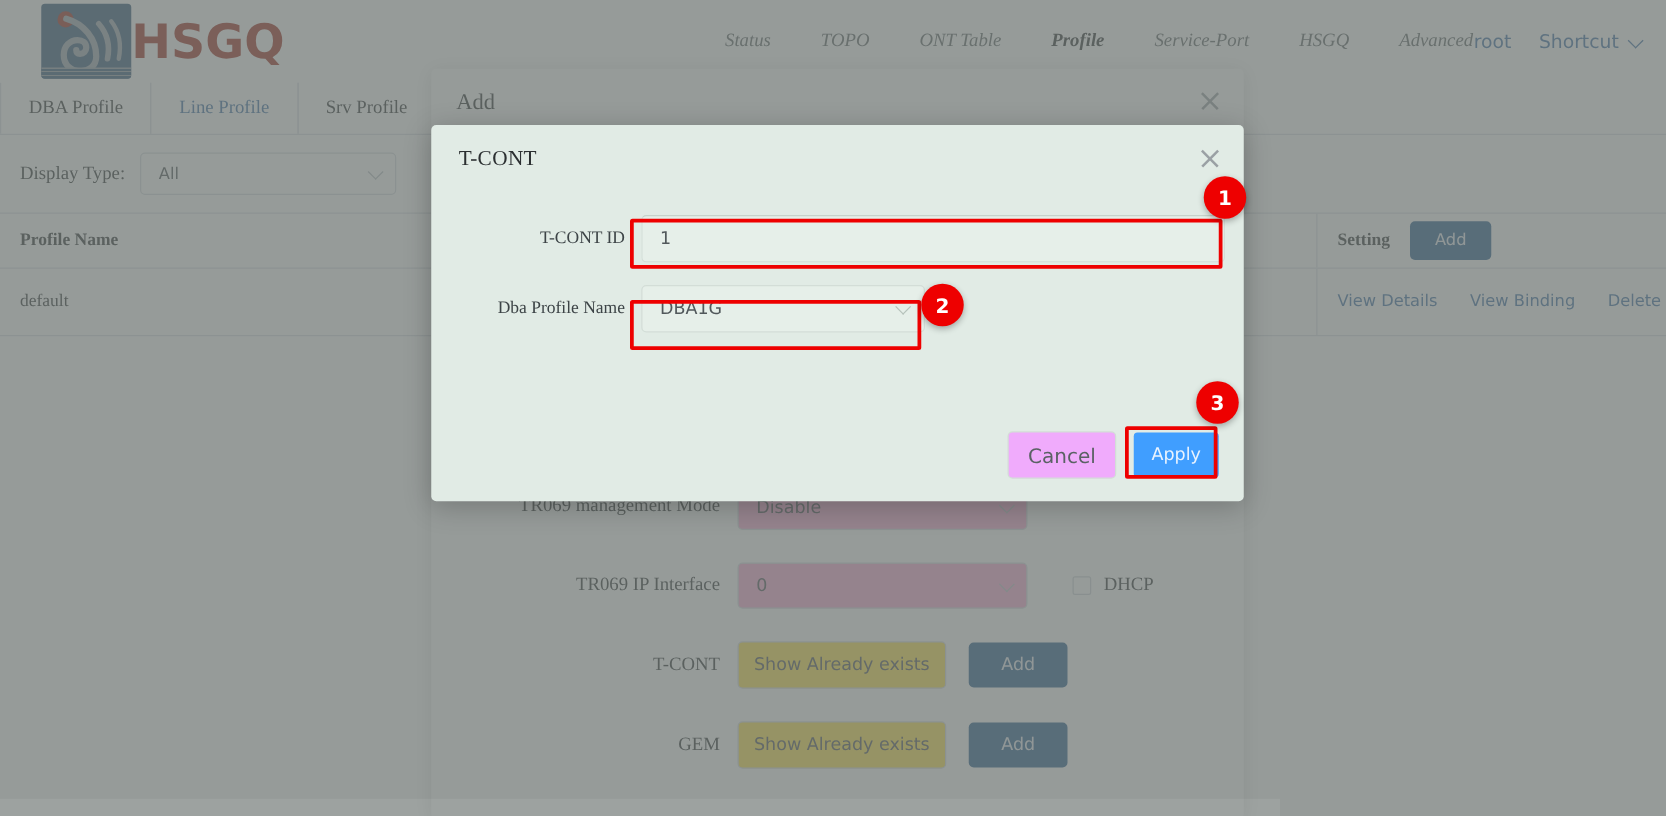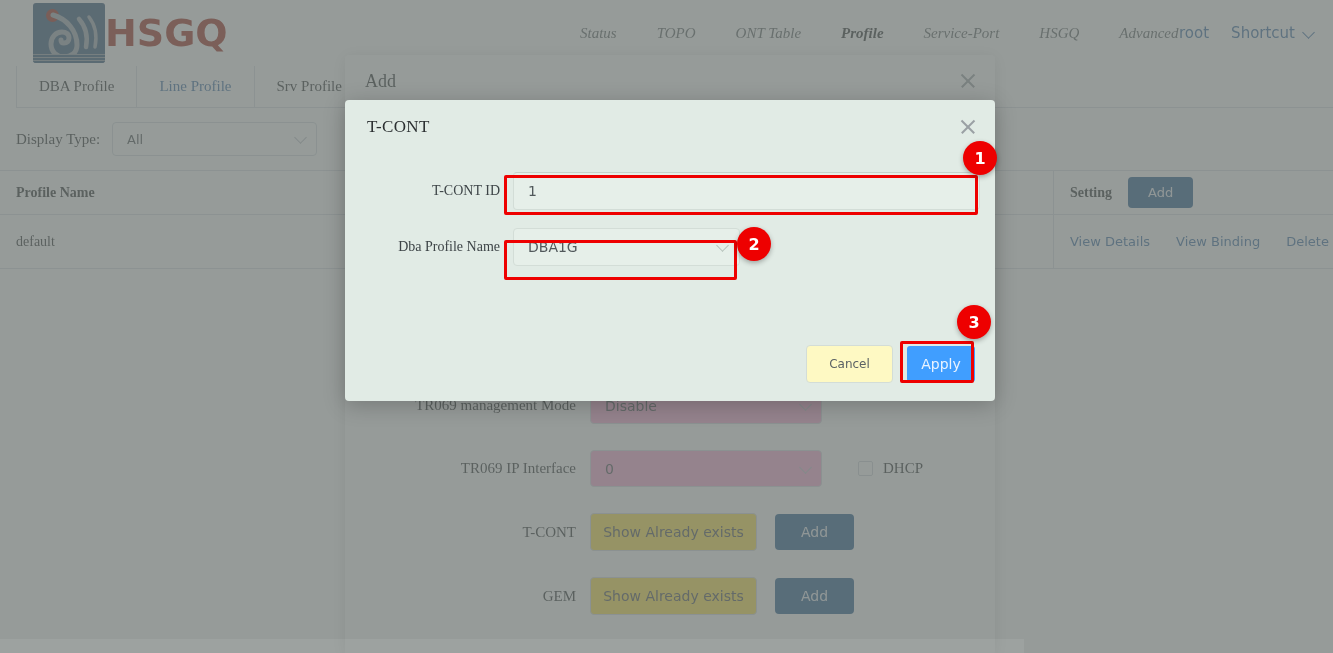--- a/index.html
+++ b/index.html
@@ -77,21 +77,20 @@
     width: 8px; height: 8px;
     border-right: 1.6px solid #3a6ea5; border-bottom: 1.6px solid #3a6ea5;
     transform: rotate(45deg);
   }
 
   
   .tabstrip {
     height: 42px; display: flex; align-items: stretch;
     border-bottom: 1px solid #dcdfe6;
     background: #fff;
-    margin-left: 16px;
   }
   .tab {
     display: flex; align-items: center; justify-content: center;
     padding: 0 22px; font-size: 15px; color: #2b2f31;
     border-right: 1px solid #dcdfe6;
     border-left: 1px solid #dcdfe6;
     margin-right: -1px;
     cursor: pointer; white-space: nowrap;
   }
   .tab.active { color: #3a6ea5; }
@@ -294,22 +293,22 @@
   .wm-wifi { position: absolute; left: 105px; top: -26px; }
 
   
   .tfoot {
     position: absolute; right: 20px; bottom: 18px;
     display: flex; align-items: center; gap: 14px;
   }
   .btn-cancel {
     width: 87px; height: 38px;
     border: 1px solid #d3ddd7; border-radius: 4px;
-    background: #fef9c3;
-    font-family: "DejaVu Sans", sans-serif; font-size: 12px; color: #5a6164;
+    background: #f0abfc;
+    font-family: "DejaVu Sans", sans-serif; font-size: 16px; color: #5a6164;
     cursor: pointer;
   }
   .btn-apply {
     width: 68px; height: 36px;
     border: none; border-radius: 3px;
     background: #409eff;
     font-family: "DejaVu Sans", sans-serif; font-size: 14px; color: #e9f3ff;
     cursor: pointer;
   }
 </style>

